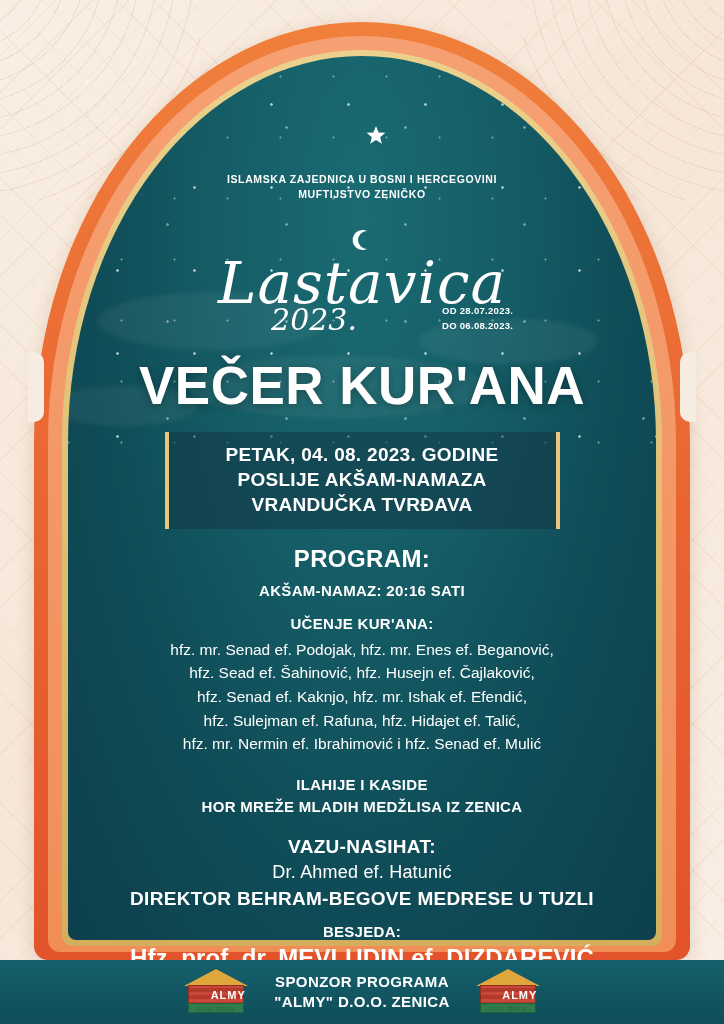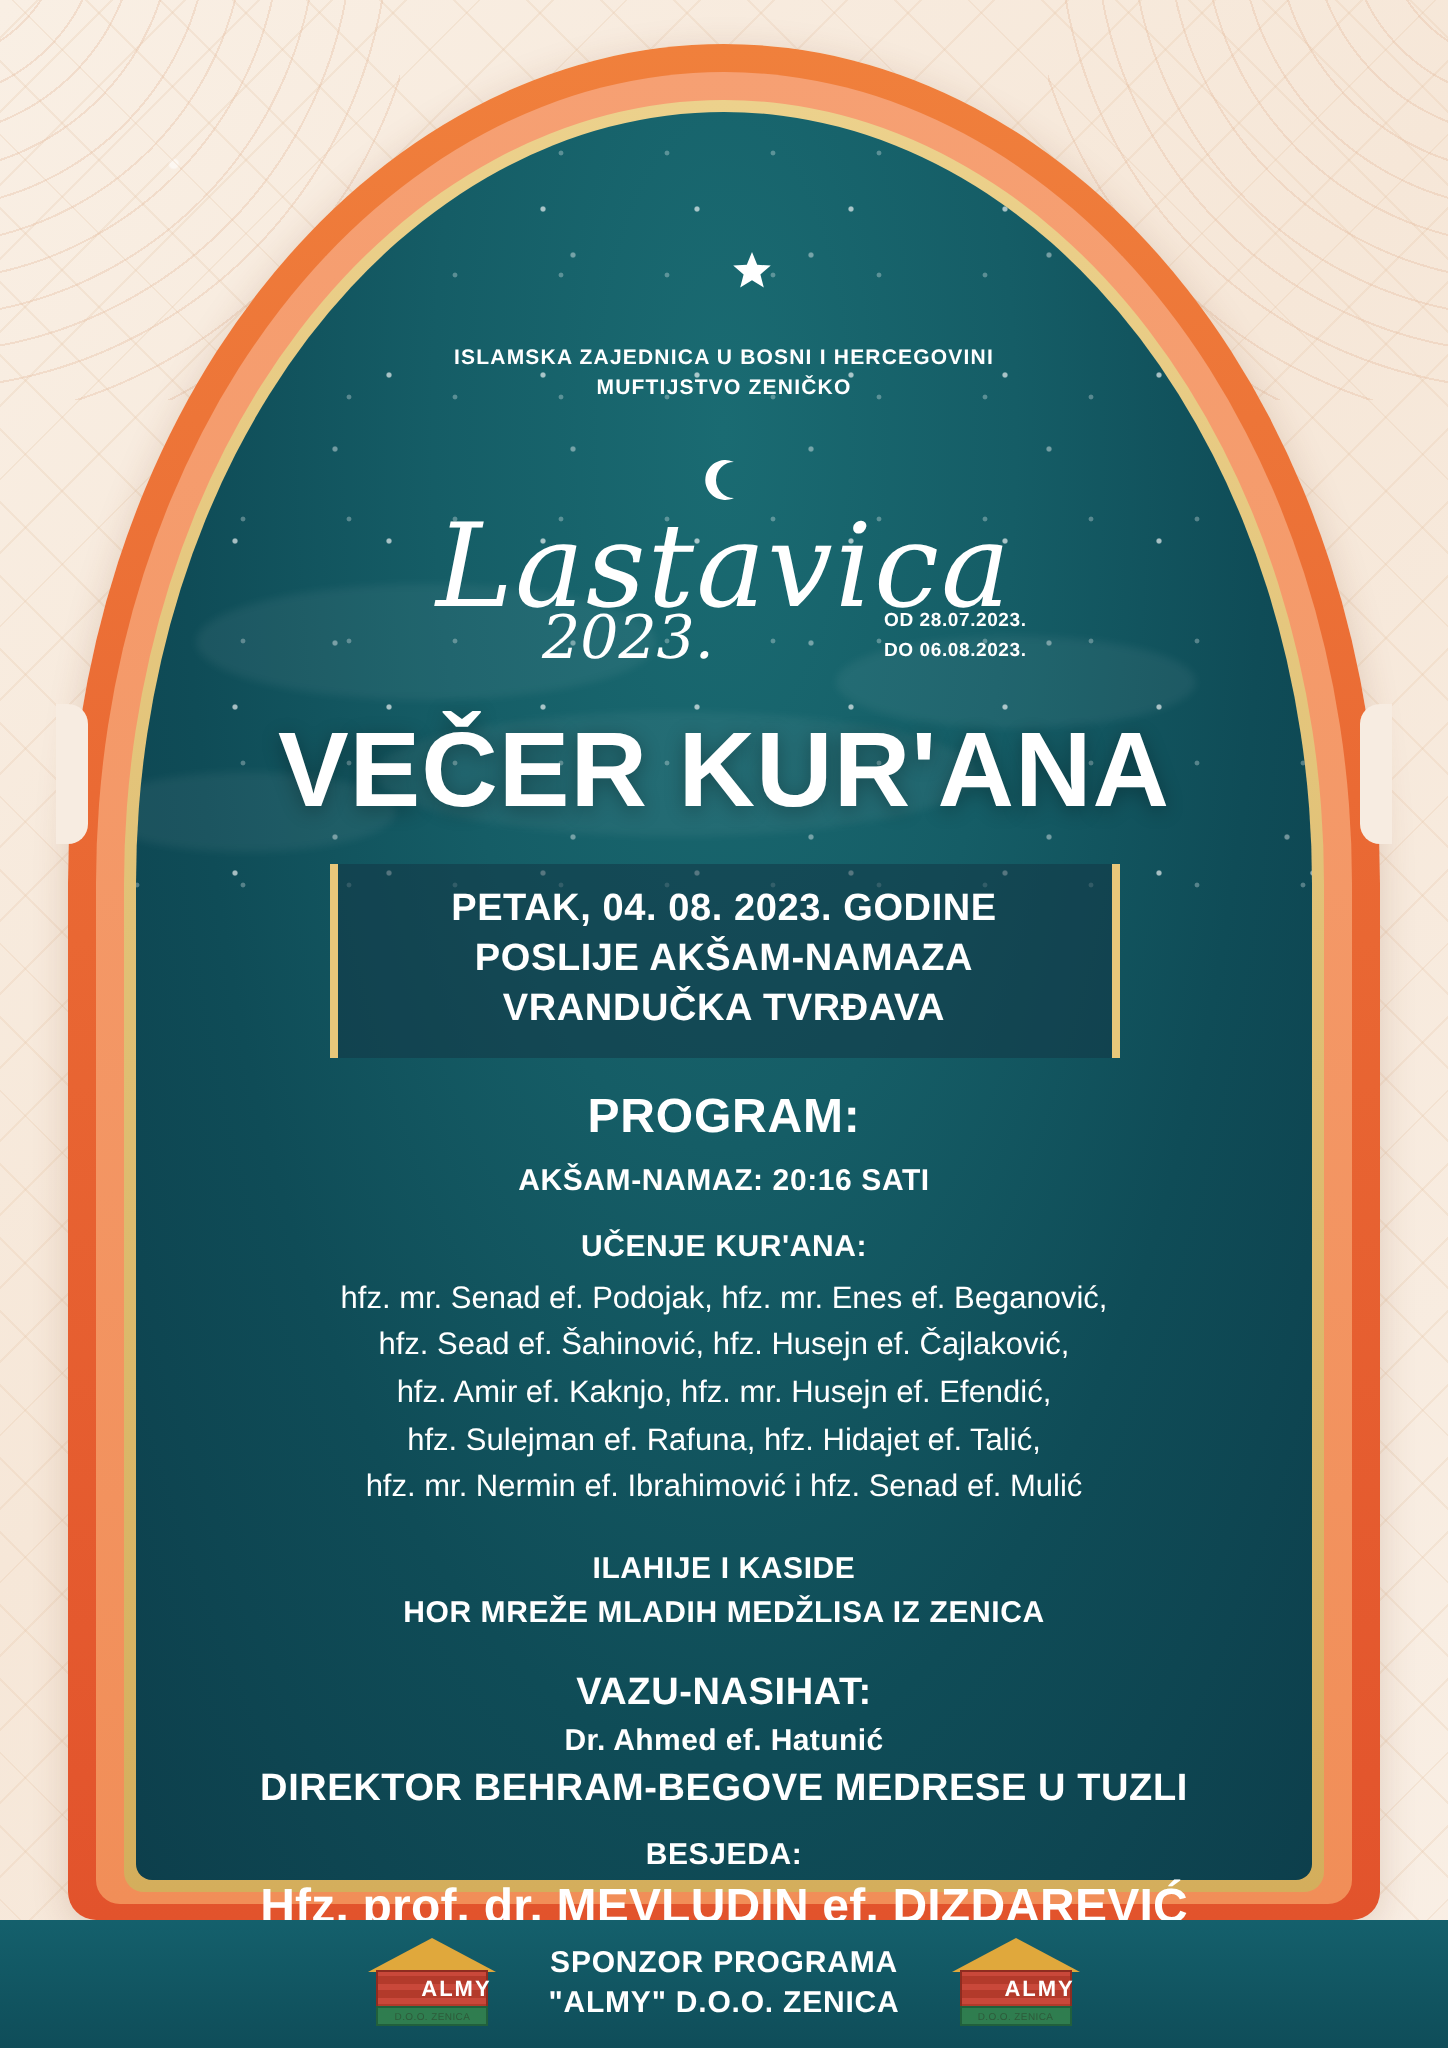--- a/index.html
+++ b/index.html
@@ -248,22 +248,22 @@
     letter-spacing: 0.3px;
   }
   .vazu-label {
     margin-top: 17px;
     font-size: 19px;
     font-weight: bold;
     letter-spacing: 0.3px;
   }
   .vazu-name {
     margin-top: 4px;
-    font-size: 15px;
-    font-weight: bold;
+    font-size: 18px;
+    font-weight: normal;
     letter-spacing: 0.2px;
   }
   .vazu-sub {
     margin-top: 5px;
     font-size: 19px;
     font-weight: bold;
     letter-spacing: 0.3px;
   }
   .besjeda-label {
     margin-top: 13px;
@@ -411,21 +411,21 @@
       <div class="when-line">VRANDUČKA TVRĐAVA</div>
     </div>
 
     <div class="program-head">PROGRAM:</div>
     <div class="akšam">AKŠAM-NAMAZ: 20:16 SATI</div>
 
     <div class="sect-head">UČENJE KUR'ANA:</div>
     <div class="reciters">
       <div>hfz. mr. Senad ef. Podojak, hfz. mr. Enes ef. Beganović,</div>
       <div>hfz. Sead ef. Šahinović, hfz. Husejn ef. Čajlaković,</div>
-      <div>hfz. Amir ef. Kaknjo, hfz. mr. Husejn ef. Efendić,</div>
+      <div>hfz. Senad ef. Kaknjo, hfz. mr. Ishak ef. Efendić,</div>
       <div>hfz. Sulejman ef. Rafuna, hfz. Hidajet ef. Talić,</div>
       <div>hfz. mr. Nermin ef. Ibrahimović i hfz. Senad ef. Mulić</div>
     </div>
 
     <div class="ilahije">
       <div>ILAHIJE I KASIDE</div>
       <div>HOR MREŽE MLADIH MEDŽLISA IZ ZENICA</div>
     </div>
 
     <div class="vazu-label">VAZU-NASIHAT:</div>

